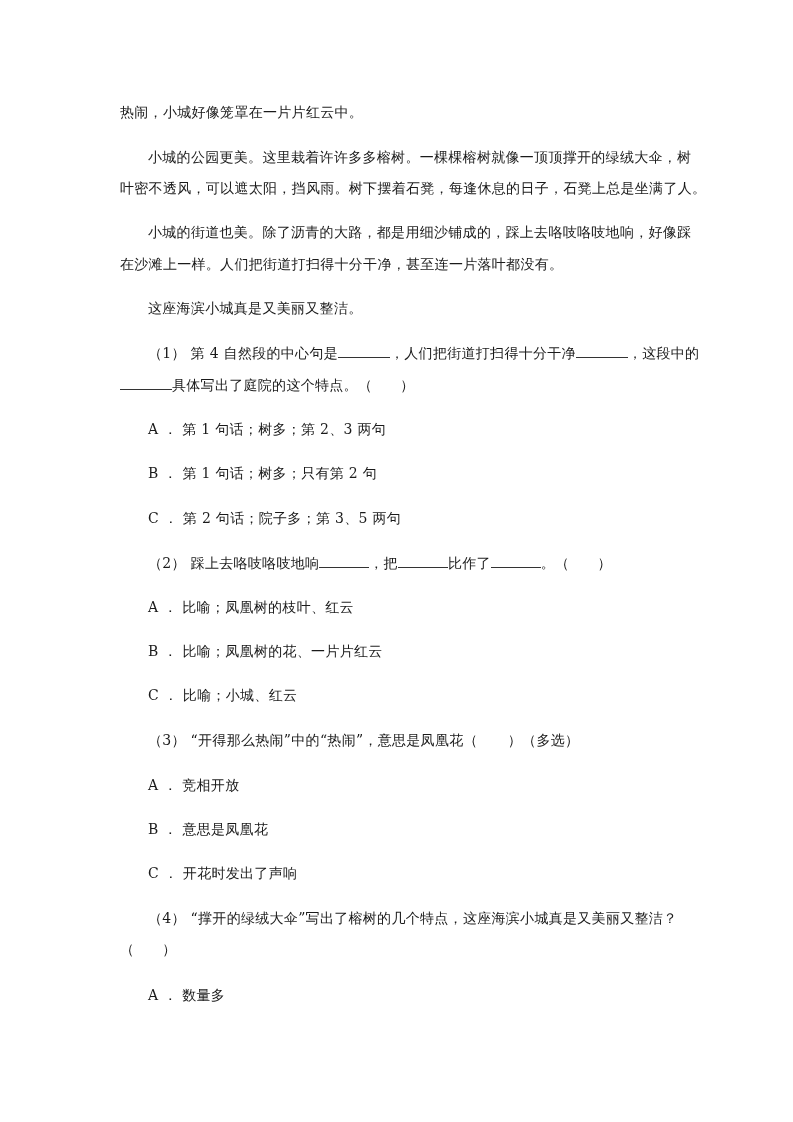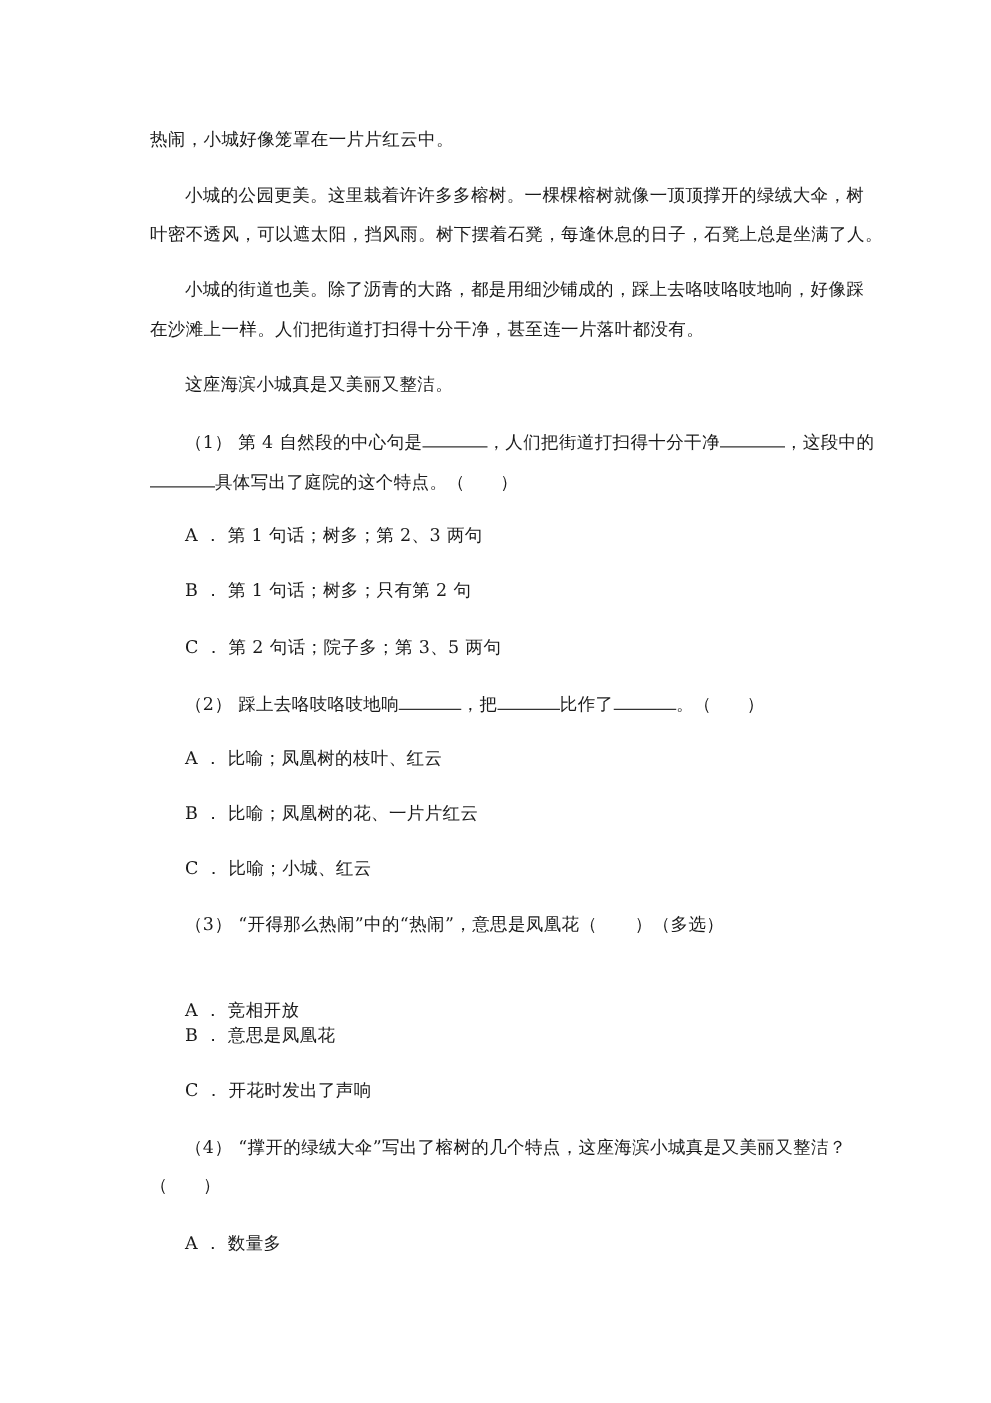--- a/index.html
+++ b/index.html
@@ -71,21 +71,21 @@
   <div class="line" style="left:148px; top:686px;">
     <span>C ．</span>
     <span>比喻；小城、红云</span>
   </div>
 
   <div class="line" style="left:148px; top:731px;">
     <span>（3）</span>
     <span>“开得那么热闹”中的“热闹”，意思是凤凰花（</span><span style="display:inline-block;width:30px;"></span><span>）（多选）</span>
   </div>
 
-  <div class="line" style="left:148px; top:776px;margin-top:24px;">
+  <div class="line" style="left:148px; top:776px;">
     <span>A ．</span>
     <span>竞相开放</span>
   </div>
   <div class="line" style="left:148px; top:820px;">
     <span>B ．</span>
     <span>意思是凤凰花</span>
   </div>
   <div class="line" style="left:148px; top:864px;">
     <span>C ．</span>
     <span>开花时发出了声响</span>

